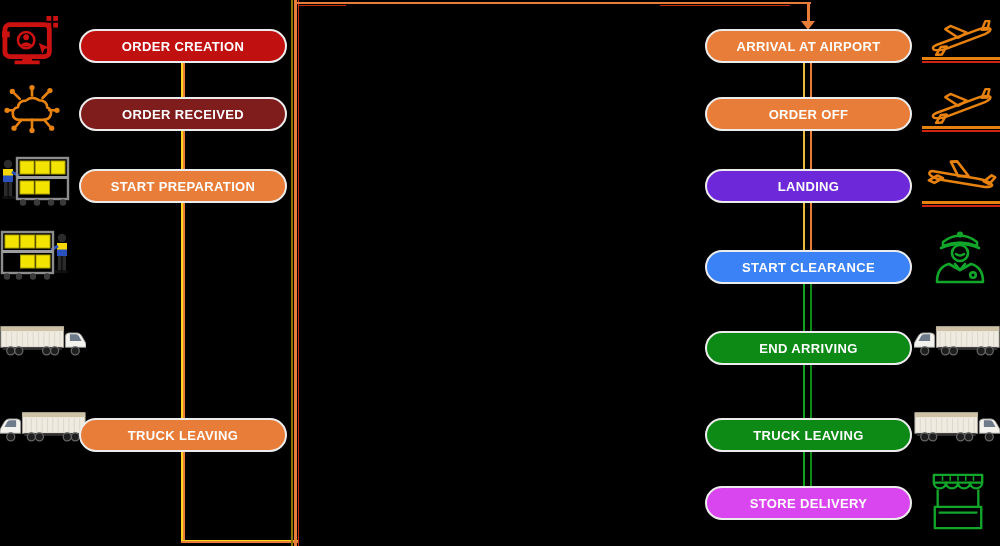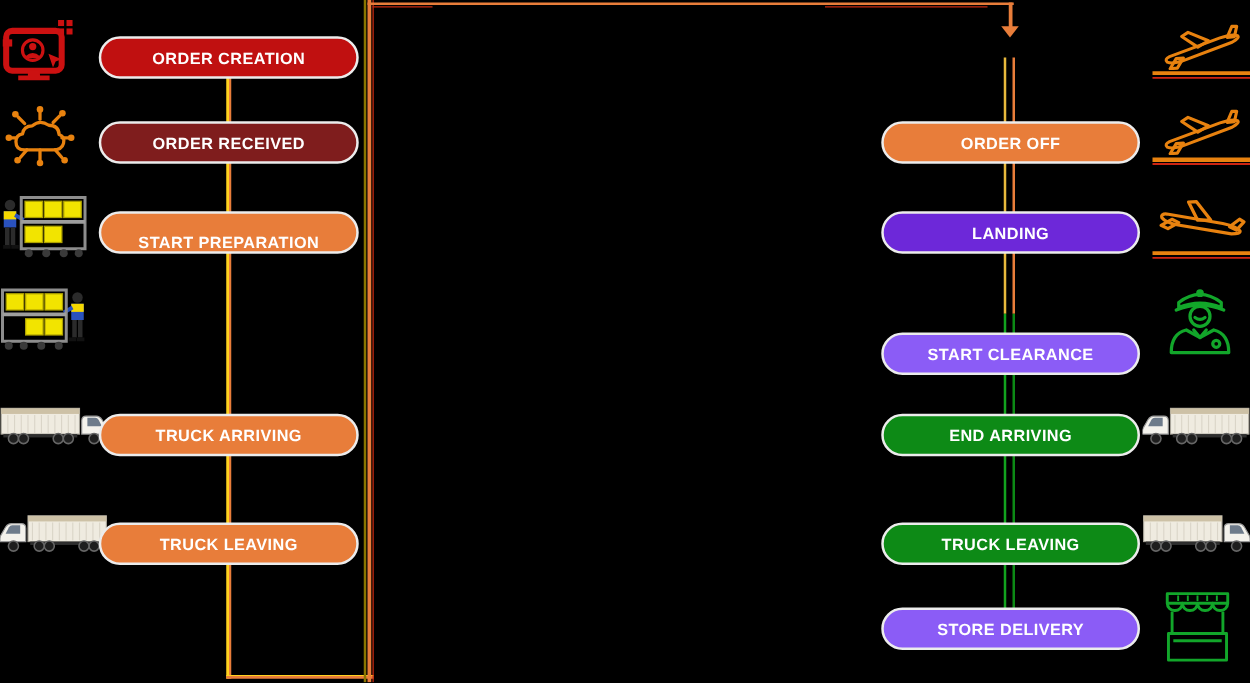--- a/index.html
+++ b/index.html
@@ -42,46 +42,46 @@
               border-left:2px solid #E8B93C;border-right:2.5px solid #E87D3A;"></div>
   <div class="line" style="left:803px;top:251px;width:9px;height:252px;box-sizing:border-box;
               border-left:2px solid #12A31E;border-right:2.5px solid #0C8A15;"></div>
 
   <div class="pill" style="left: 79px; top: 29px; background: rgb(192, 16, 16);">
       <span>ORDER CREATION</span>
     </div>
   <div class="pill" style="left: 79px; top: 97px; background: #7f1d1d;">
       <span>ORDER RECEIVED</span>
     </div>
-  <div class="pill" style="left: 79px; top: 169px; background: rgb(232, 125, 58); align-items: flex-end;">
+  <div class="pill" style="left: 79px; top: 169px; background: rgb(232, 125, 58);">
       <span>START PREPARATION</span>
-    </div>
-  <div class="pill" style="left: 79px; top: 331px; background: rgb(232, 125, 58);">
-      <span>TRUCK ARRIVING</span>
     </div>
   <div class="pill" style="left: 79px; top: 418px; background: rgb(232, 125, 58);">
       <span>TRUCK LEAVING</span>
     </div>
 
+  <div class="pill" style="left: 705px; top: 29px; width: 207px; background: rgb(232, 125, 58);">
+      <span>ARRIVAL AT AIRPORT</span>
+    </div>
   <div class="pill" style="left: 705px; top: 97px; width: 207px; background: rgb(232, 125, 58);">
       <span>ORDER OFF</span>
     </div>
   <div class="pill" style="left: 705px; top: 169px; width: 207px; background: #6d28d9;">
       <span>LANDING</span>
     </div>
-  <div class="pill" style="left: 705px; top: 250px; width: 207px; background: #8b5cf6; margin-top: 16px;">
+  <div class="pill" style="left: 705px; top: 250px; width: 207px; background: #3b82f6;">
       <span>START CLEARANCE</span>
     </div>
   <div class="pill" style="left: 705px; top: 331px; width: 207px; background: rgb(13, 138, 22);">
       <span>END ARRIVING</span>
     </div>
   <div class="pill" style="left: 705px; top: 418px; width: 207px; background: rgb(13, 138, 22);">
       <span>TRUCK LEAVING</span>
     </div>
-  <div class="pill" style="left: 705px; top: 486px; width: 207px; background: #8b5cf6; text-align: center;">
+  <div class="pill" style="left: 705px; top: 486px; width: 207px; background: #d946ef; text-align: center;">
       <span>STORE DELIVERY</span>
     </div>
 
   <div class="icon" style="left:2px;top:16px;width:58px;height:56px;">
     <svg width="58" height="56" viewBox="0 0 60 58">
       <g fill="#CC1111" stroke="#CC1111">
         <rect x="3" y="9" width="46" height="33" rx="5" fill="none" stroke-width="5"></rect>
         <rect x="0" y="16" width="8" height="6" stroke="none"></rect>
         <rect x="46" y="0" width="5" height="5" stroke="none"></rect>
           <rect x="53" y="0" width="5" height="5" stroke="none"></rect>

